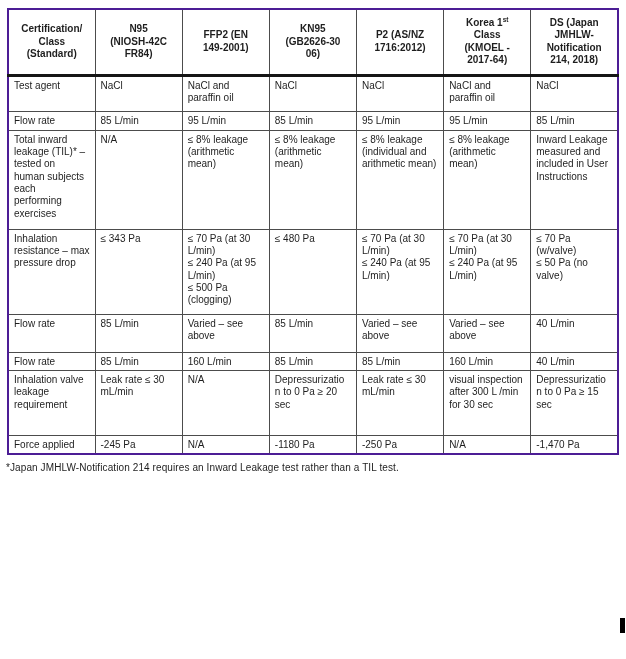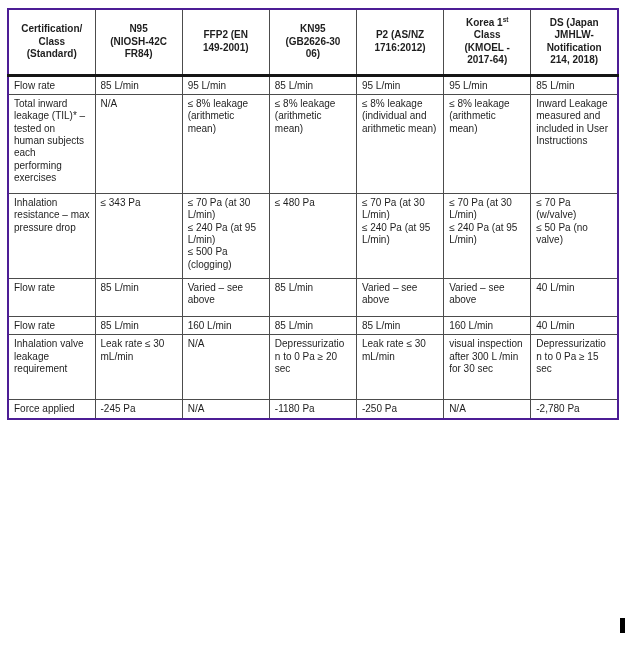--- a/index.html
+++ b/index.html
@@ -92,20 +92,29 @@
 Class
 (KMOEL -
 2017-64)</span></th>
         <th>DS (Japan
 JMHLW-
 Notification
 214, 2018)</th>
       </tr>
     </thead>
     <tbody>
+        <tr style="height: 36px;">
+          <td>Test agent</td>
+          <td>NaCl</td>
+          <td>NaCl and paraffin oil</td>
+          <td>NaCl</td>
+          <td>NaCl</td>
+          <td>NaCl and paraffin oil</td>
+          <td>NaCl</td>
+        </tr>
         <tr style="height: 19px;">
           <td>Flow rate</td>
           <td>85 L/min</td>
           <td>95 L/min</td>
           <td>85 L/min</td>
           <td>95 L/min</td>
           <td>95 L/min</td>
           <td>85 L/min</td>
         </tr>
         <tr style="height: 99px; margin-top: 12px;">
@@ -168,20 +177,21 @@
 n to 0 Pa ≥ 15
 sec</td>
         </tr>
         <tr style="height: 19px;">
           <td>Force applied</td>
           <td>-245 Pa</td>
           <td>N/A</td>
           <td>-1180 Pa</td>
           <td>-250 Pa</td>
           <td>N/A</td>
-          <td>-2,780 Pa</td>
+          <td>-1,470 Pa</td>
         </tr>
       </tbody>
   </table>
 
+  <p class="footnote">*Japan JMHLW-Notification 214 requires an Inward Leakage test rather than a TIL test.</p>
 
   <div class="cursor-mark"></div>
 </div>
 
 </body></html>

